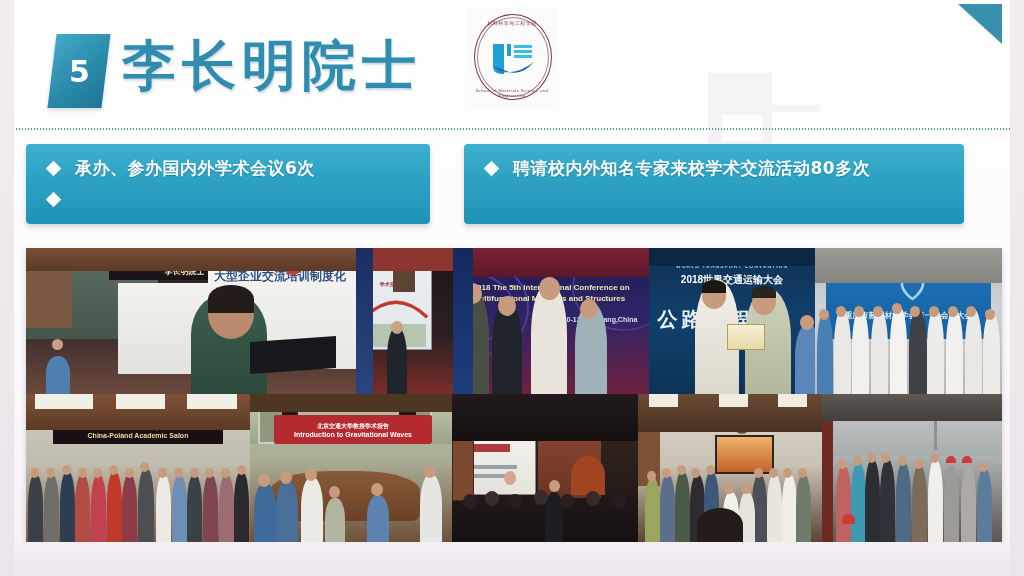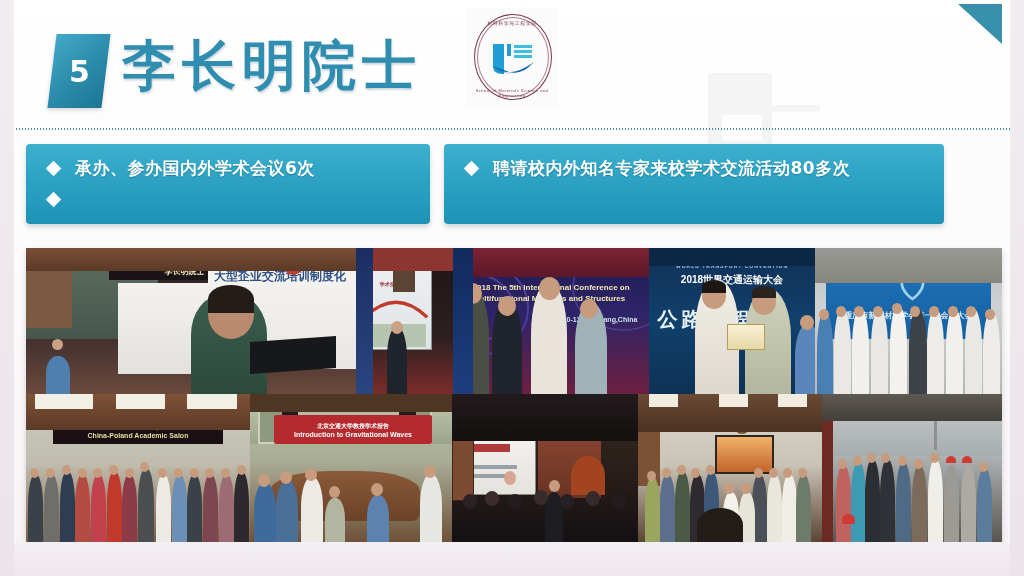--- a/index.html
+++ b/index.html
@@ -117,21 +117,21 @@
     position:absolute; left:0; top:144px; width:1024px; height:88px; z-index:6;
   }
   .panel {
     position:absolute; top:0; height:80px;
     background:linear-gradient(180deg,#3cb0cd 0%,#2fa3c4 40%,#1d93b6 100%);
     border-radius:4px;
     box-shadow:0 3px 5px rgba(40,80,100,.22);
     padding:9px 0 0 22px;
   }
   .panel.left  { left:26px;  width:404px; }
-  .panel.right { left:444px; width:500px; }
+  .panel.right { left:464px; width:500px; }
   .brow {
     display:flex; align-items:center; height:31px;
   }
   .diamond {
     width:11px; height:11px; background:#ffffff;
     transform:rotate(45deg); flex:0 0 11px;
     margin-right:16px;
   }
   .btext {
     color:#ffffff; font-size:17px; font-weight:bold; letter-spacing:.5px;

